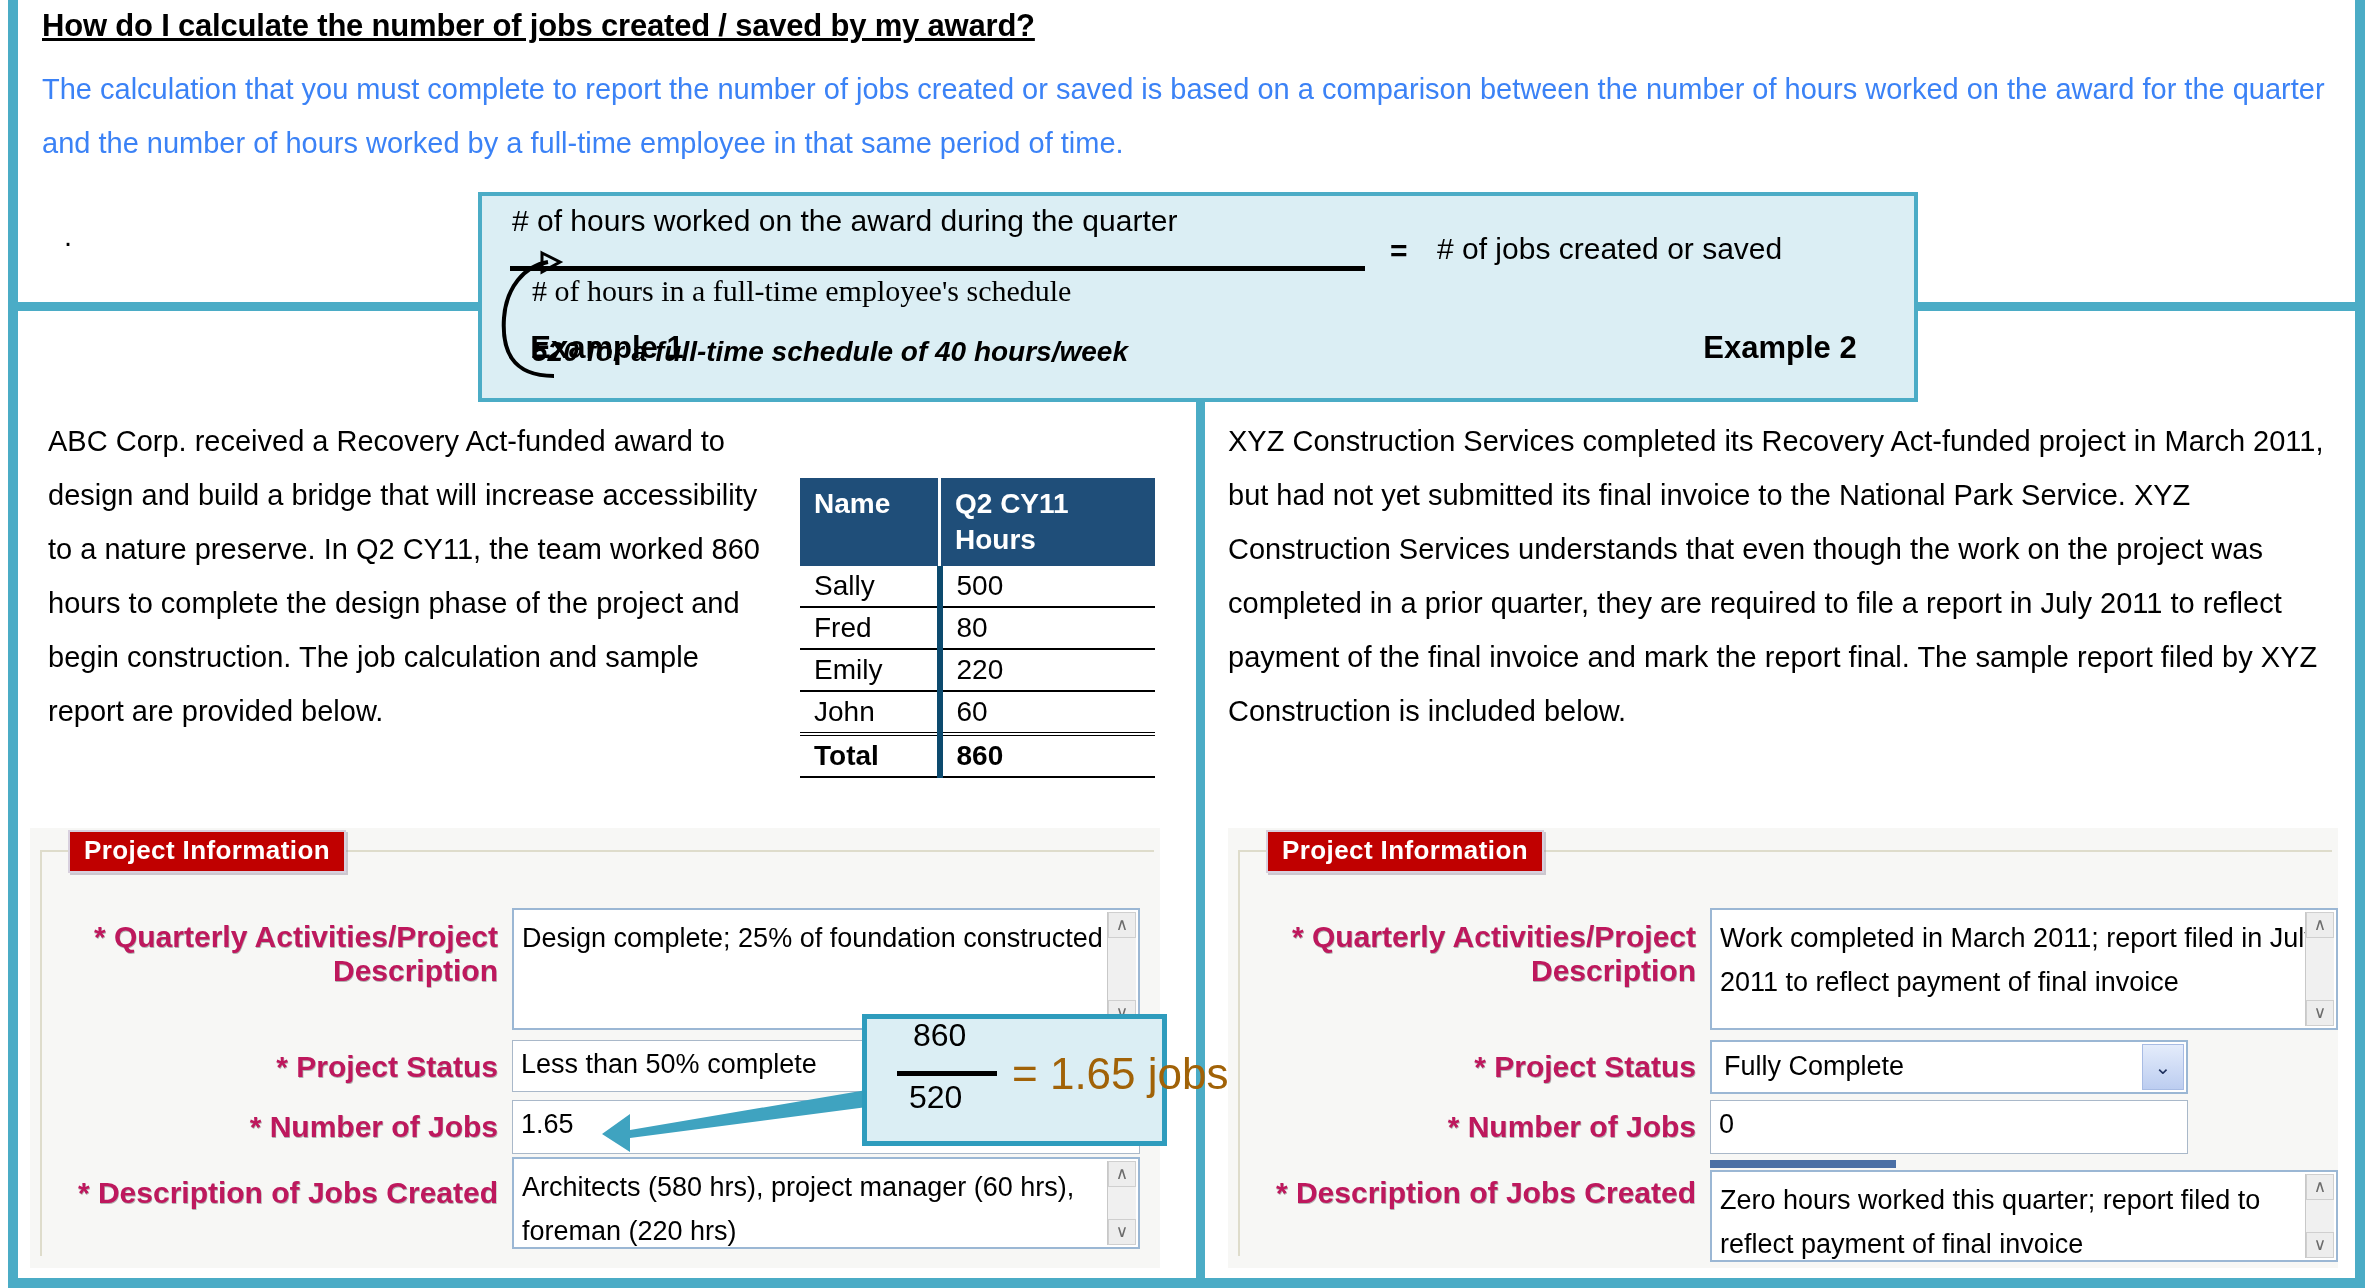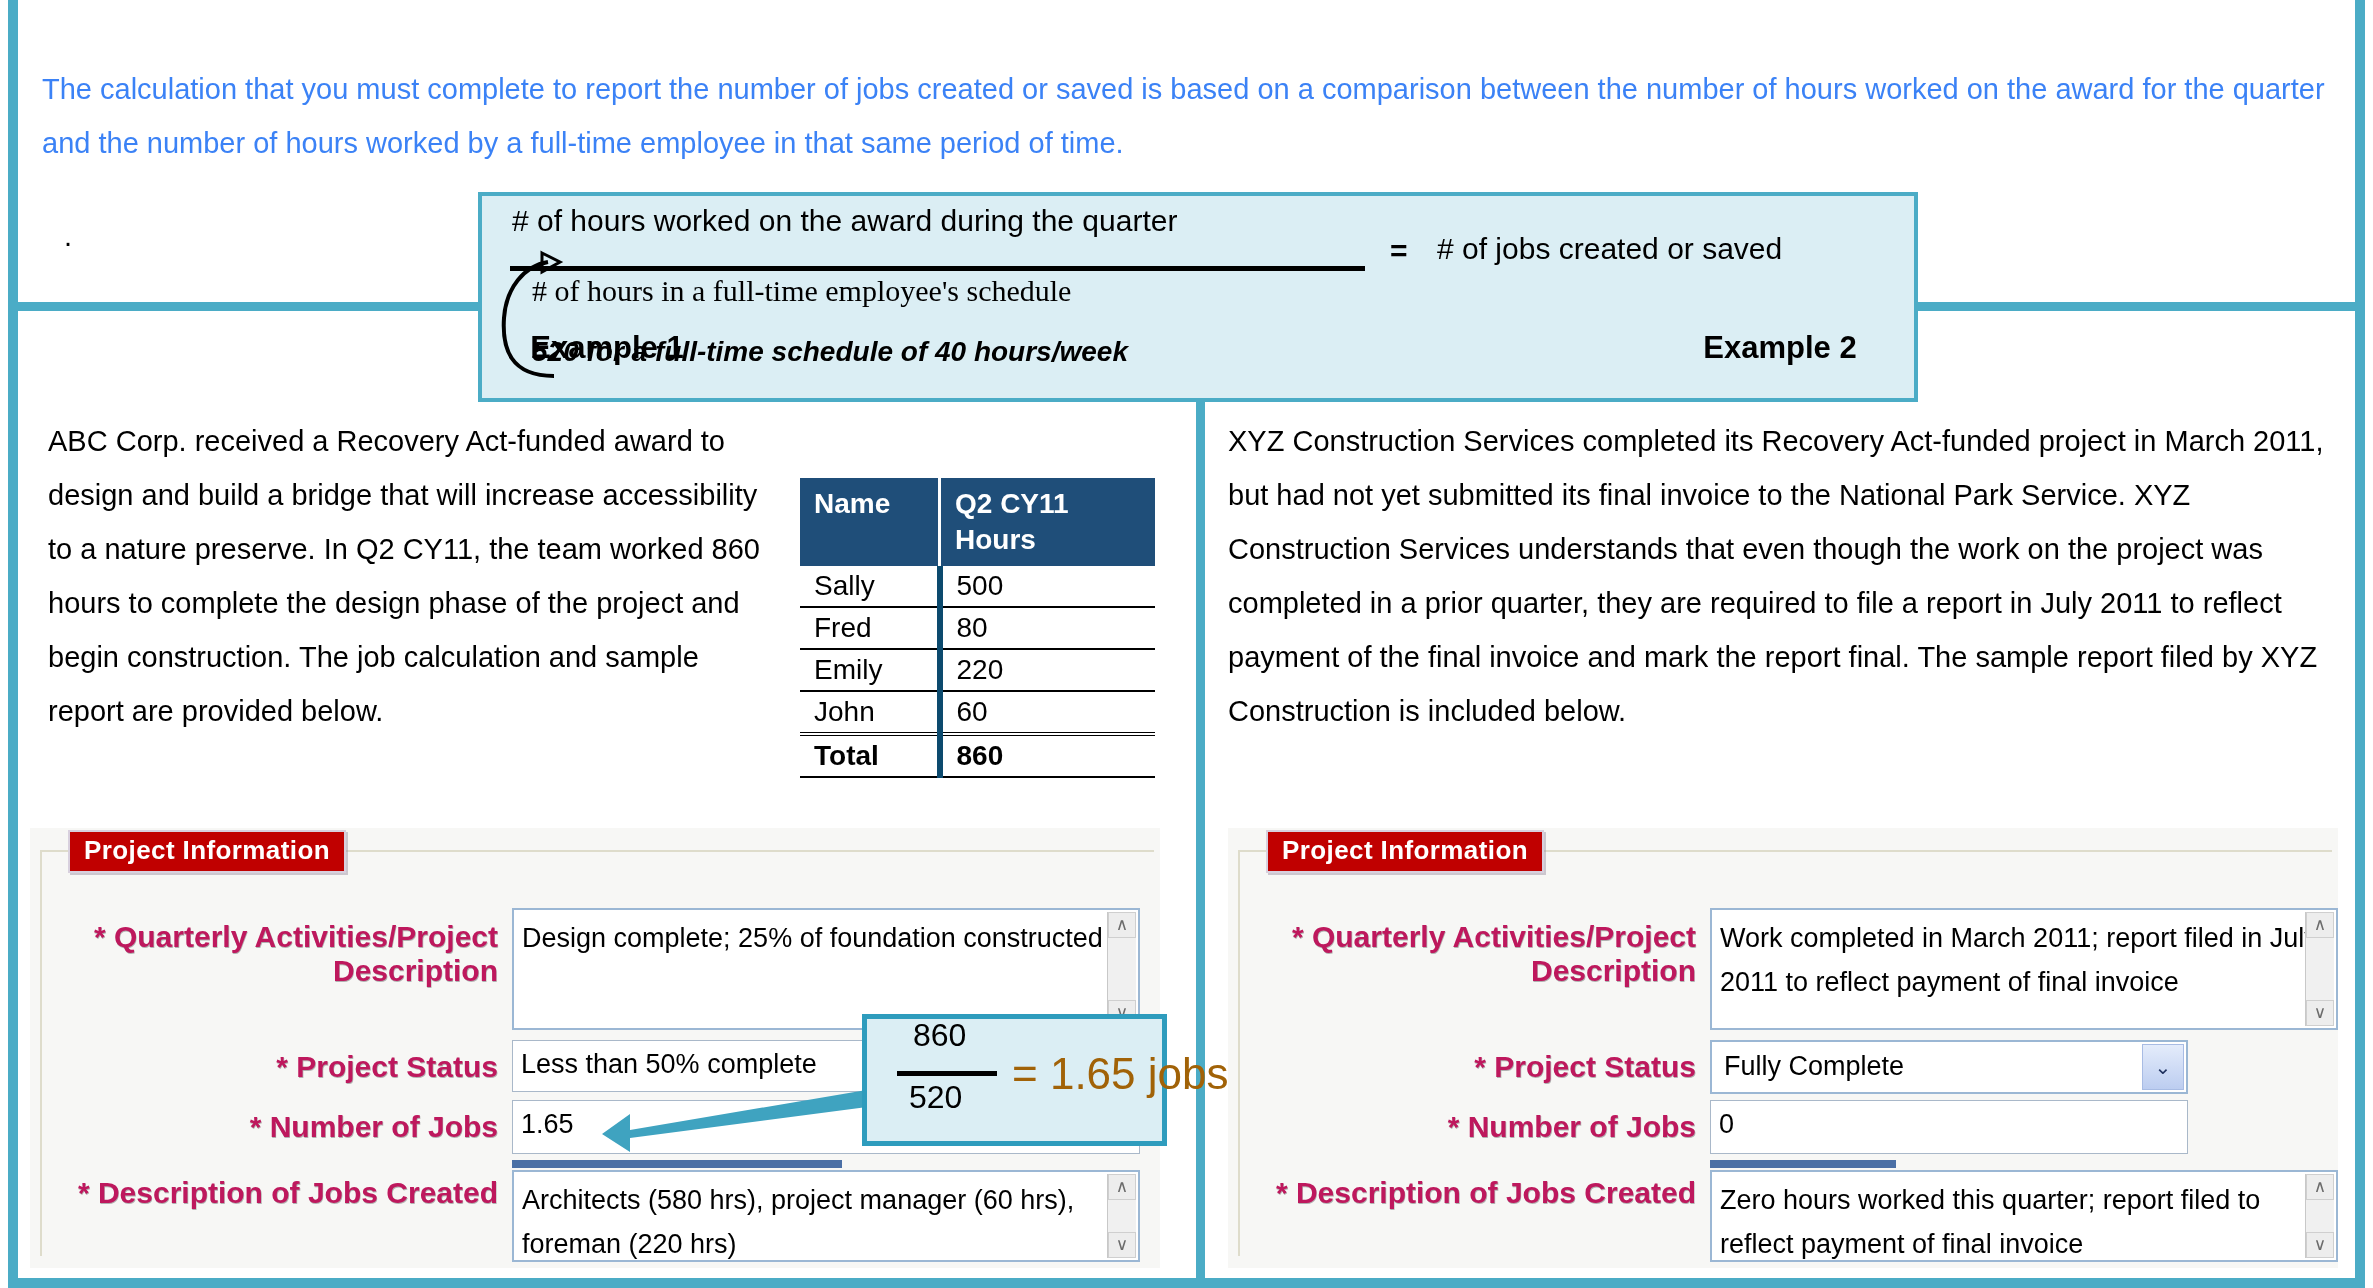--- a/index.html
+++ b/index.html
@@ -94,20 +94,21 @@
 <body>
 
 <div id="page">
 
   <div class="teal-left"></div>
   <div class="teal-right"></div>
   <div class="teal-bottom"></div>
   <div class="teal-hdr"></div>
   <div class="teal-vert"></div>
 
+  <div class="q-title">How do I calculate the number of jobs created / saved by my award?</div>
   <div class="q-body">The calculation that you must complete to report the number of jobs created or saved is based on a comparison between the number of hours worked on the award for the quarter and the number of hours worked by a full-time employee in that same period of time.</div>
   <div class="dot">.</div>
 
   <div class="formula-box">
     <div class="f-num"># of hours worked on the award during the quarter</div>
     <div class="f-rule"></div>
     <div class="f-den"># of hours in a full-time employee's schedule</div>
     <div class="f-eq">=</div>
     <div class="f-res"># of jobs created or saved</div>
     <div class="f-note">520 for a full-time schedule of 40 hours/week</div>
@@ -174,21 +175,21 @@
     </div>
 
     <div class="f-label" style="left:24px;top:282px;width:444px;">* Number of Jobs</div>
     <div class="ti-shadow" style="left:482px;top:318px;width:330px;height:7px;"></div>
     <div class="ti" style="left:482px;top:272px;width:628px;height:54px;">
       <span>1.65</span>
     </div>
     <div class="ti-shadow2" style="left:482px;top:332px;width:330px;height:8px;"></div>
 
     <div class="f-label" style="left:6px;top:348px;width:462px;">* Description of Jobs Created</div>
-    <div class="ta" style="left:482px;top:342px;width:628px;height:92px;">
+    <div class="ta" style="left:482px;top:329px;width:628px;height:92px;">
       <span>Architects (580 hrs), project manager (60 hrs), foreman (220 hrs)</span>
       <div class="sb">
         <div class="up">∧</div>
         <div class="dn">∨</div>
       </div>
     </div>
   </div>
 
   <svg class="arrow-svg" viewBox="0 0 330 110">
     <path d="M330 26 L 70 70 L 70 54 L 42 74 L 70 92 L 70 78 L 330 44 Z" fill="#3FA3C0"></path>

